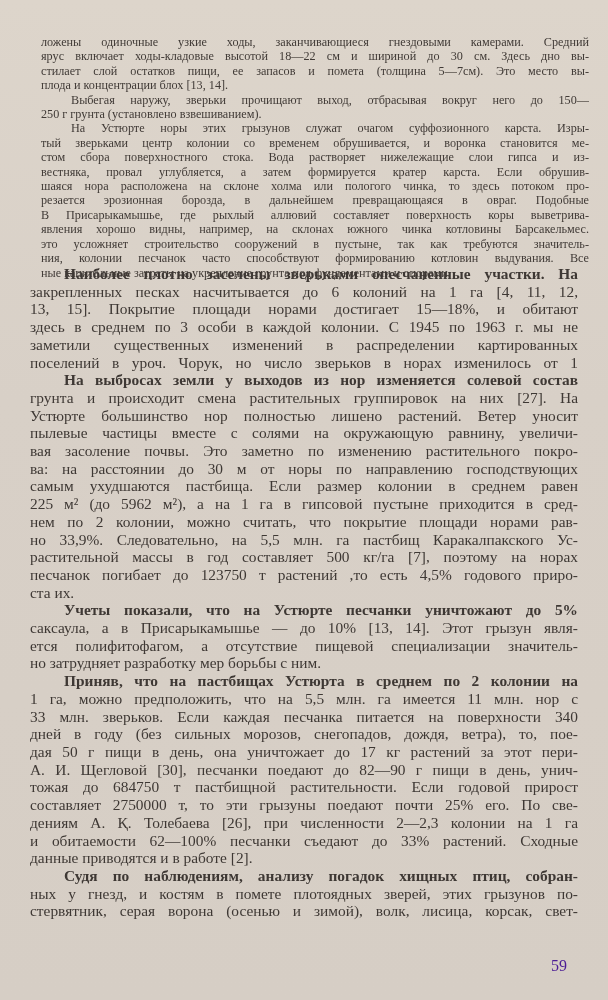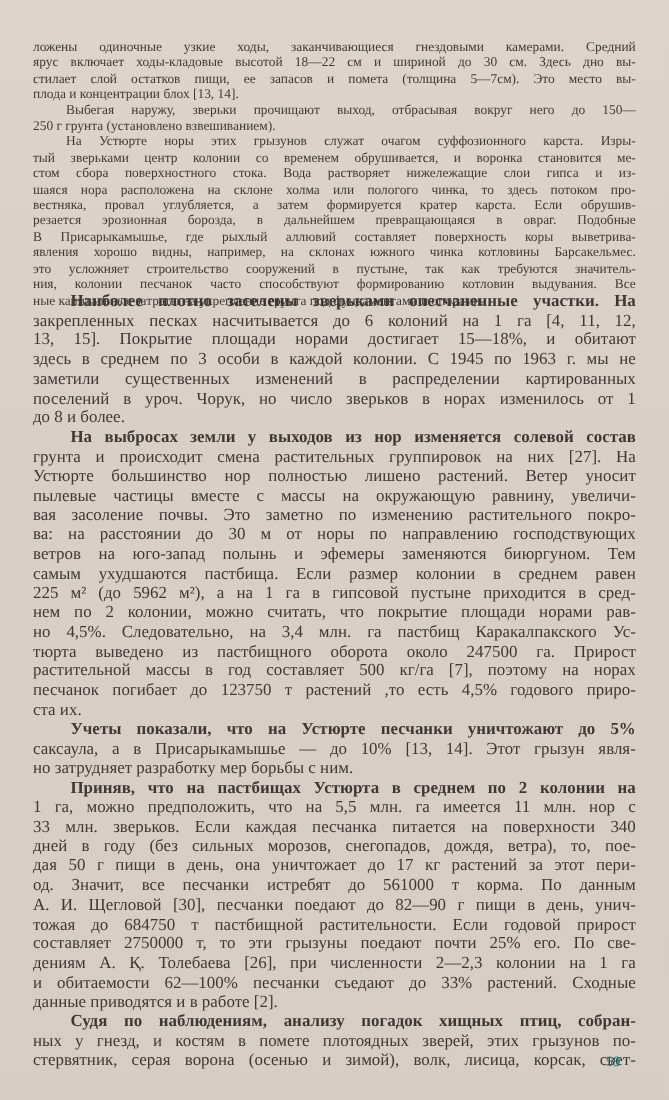--- a/index.html
+++ b/index.html
@@ -20,20 +20,21 @@
       position: absolute;
       left: 30px;
       top: 0;
       width: 548px;
     }
     .small {
       font-size: 12.2px;
       line-height: 14.4px;
       text-align: justify;
       color: #403a36;
+      margin-left: 11px;
     }
     .large {
       font-size: 15.4px;
       line-height: 17.7px;
       text-align: justify;
       color: #3e3834;
     }
     .line {
       display: block;
       white-space: nowrap;
@@ -47,22 +48,22 @@
       padding-left: 34px;
       font-weight: bold;
     }
     .indent-small {
       padding-left: 30px;
     }
     .page-number {
       position: absolute;
       left: 551px;
       top: 957px;
-      font-size: 13px;
-      color: #0f766e;
+      font-size: 16px;
+      color: #4c1d95;
     }
   </style>
 </head>
 <body>
 
 <div class="page">
 
   <div class="small" style="position:absolute; top:35px; width:548px;">
     <div>
       <span class="line">ложены одиночные узкие ходы, заканчивающиеся гнездовыми камерами. Средний</span>
@@ -71,70 +72,67 @@
       <span class="line last">плода и концентрации блох [13, 14].</span>
     </div>
     <div>
       <span class="line indent-small">Выбегая наружу, зверьки прочищают выход, отбрасывая вокруг него до 150—</span>
       <span class="line last">250 г грунта (установлено взвешиванием).</span>
     </div>
     <div>
       <span class="line indent-small">На Устюрте норы этих грызунов служат очагом суффозионного карста. Изры-</span>
       <span class="line">тый зверьками центр колонии со временем обрушивается, и воронка становится ме-</span>
       <span class="line">стом сбора поверхностного стока. Вода растворяет нижележащие слои гипса и из-</span>
+      <span class="line">вестняка, провал углубляется, а затем формируется кратер карста. Если обрушив-</span>
       <span class="line">шаяся нора расположена на склоне холма или пологого чинка, то здесь потоком про-</span>
-      <span class="line">вестняка, провал углубляется, а затем формируется кратер карста. Если обрушив-</span>
       <span class="line">резается эрозионная борозда, в дальнейшем превращающаяся в овраг. Подобные</span>
       <span class="line">В Присарыкамышье, где рыхлый аллювий составляет поверхность коры выветрива-</span>
       <span class="line">явления хорошо видны, например, на склонах южного чинка котловины Барсакельмес.</span>
       <span class="line">это усложняет строительство сооружений в пустыне, так как требуются значитель-</span>
       <span class="line">ния, колонии песчанок часто способствуют формированию котловин выдувания. Все</span>
       <span class="line last">ные капитальные затраты на укрепление грунта под фундаментами и опорами.</span>
     </div>
   </div>
 
   <div class="large" style="position:absolute; top:265px; width:548px;">
     <div>
       <span class="line indent">Наиболее плотно заселены зверьками опесчаненные участки. На</span>
       <span class="line">закрепленных песках насчитывается до 6 колоний на 1 га [4, 11, 12,</span>
       <span class="line">13, 15]. Покрытие площади норами достигает 15—18%, и обитают</span>
       <span class="line">здесь в среднем по 3 особи в каждой колонии. С 1945 по 1963 г. мы не</span>
       <span class="line">заметили существенных изменений в распределении картированных</span>
       <span class="line">поселений в уроч. Чорук, но число зверьков в норах изменилось от 1</span>
-      <span class="line last">до 8 и более.</span>
     </div>
     <div>
       <span class="line indent">На выбросах земли у выходов из нор изменяется солевой состав</span>
       <span class="line">грунта и происходит смена растительных группировок на них [27]. На</span>
       <span class="line">Устюрте большинство нор полностью лишено растений. Ветер уносит</span>
-      <span class="line">пылевые частицы вместе с массы на окружающую равнину, увеличи-</span>
+      <span class="line">пылевые частицы вместе с солями на окружающую равнину, увеличи-</span>
       <span class="line">вая засоление почвы. Это заметно по изменению растительного покро-</span>
       <span class="line">ва: на расстоянии до 30 м от норы по направлению господствующих</span>
-      <span class="line">ветров на юго-запад полынь и эфемеры заменяются биюргуном. Тем</span>
       <span class="line">самым ухудшаются пастбища. Если размер колонии в среднем равен</span>
       <span class="line">225 м² (до 5962 м²), а на 1 га в гипсовой пустыне приходится в сред-</span>
       <span class="line">нем по 2 колонии, можно считать, что покрытие площади норами рав-</span>
-      <span class="line">но 4,5%. Следовательно, на 3,4 млн. га пастбищ Каракалпакского Ус-</span>
-      <span class="line">тюрта выведено из пастбищного оборота около 247500 га. Прирост</span>
+      <span class="line">но 33,9%. Следовательно, на 5,5 млн. га пастбищ Каракалпакского Ус-</span>
       <span class="line">растительной массы в год составляет 500 кг/га [7], поэтому на норах</span>
       <span class="line">песчанок погибает до 123750 т растений ,то есть 4,5% годового приро-</span>
       <span class="line last">ста их.</span>
     </div>
     <div>
       <span class="line indent">Учеты показали, что на Устюрте песчанки уничтожают до 5%</span>
       <span class="line">саксаула, а в Присарыкамышье — до 10% [13, 14]. Этот грызун явля-</span>
+      <span class="line">ется полифитофагом, а отсутствие пищевой специализации значитель-</span>
       <span class="line last">но затрудняет разработку мер борьбы с ним.</span>
     </div>
     <div>
       <span class="line indent">Приняв, что на пастбищах Устюрта в среднем по 2 колонии на</span>
       <span class="line">1 га, можно предположить, что на 5,5 млн. га имеется 11 млн. нор с</span>
       <span class="line">33 млн. зверьков. Если каждая песчанка питается на поверхности 340</span>
       <span class="line">дней в году (без сильных морозов, снегопадов, дождя, ветра), то, пое-</span>
       <span class="line">дая 50 г пищи в день, она уничтожает до 17 кг растений за этот пери-</span>
-      <span class="line">од. Значит, все песчанки истребят до 561000 т корма. По данным</span>
       <span class="line">А. И. Щегловой [30], песчанки поедают до 82—90 г пищи в день, унич-</span>
       <span class="line">тожая до 684750 т пастбищной растительности. Если годовой прирост</span>
       <span class="line">составляет 2750000 т, то эти грызуны поедают почти 25% его. По све-</span>
       <span class="line">дениям А. Қ. Толебаева [26], при численности 2—2,3 колонии на 1 га</span>
       <span class="line">и обитаемости 62—100% песчанки съедают до 33% растений. Сходные</span>
       <span class="line last">данные приводятся и в работе [2].</span>
     </div>
     <div>
       <span class="line indent">Судя по наблюдениям, анализу погадок хищных птиц, собран-</span>
       <span class="line">ных у гнезд, и костям в помете плотоядных зверей, этих грызунов по-</span>

